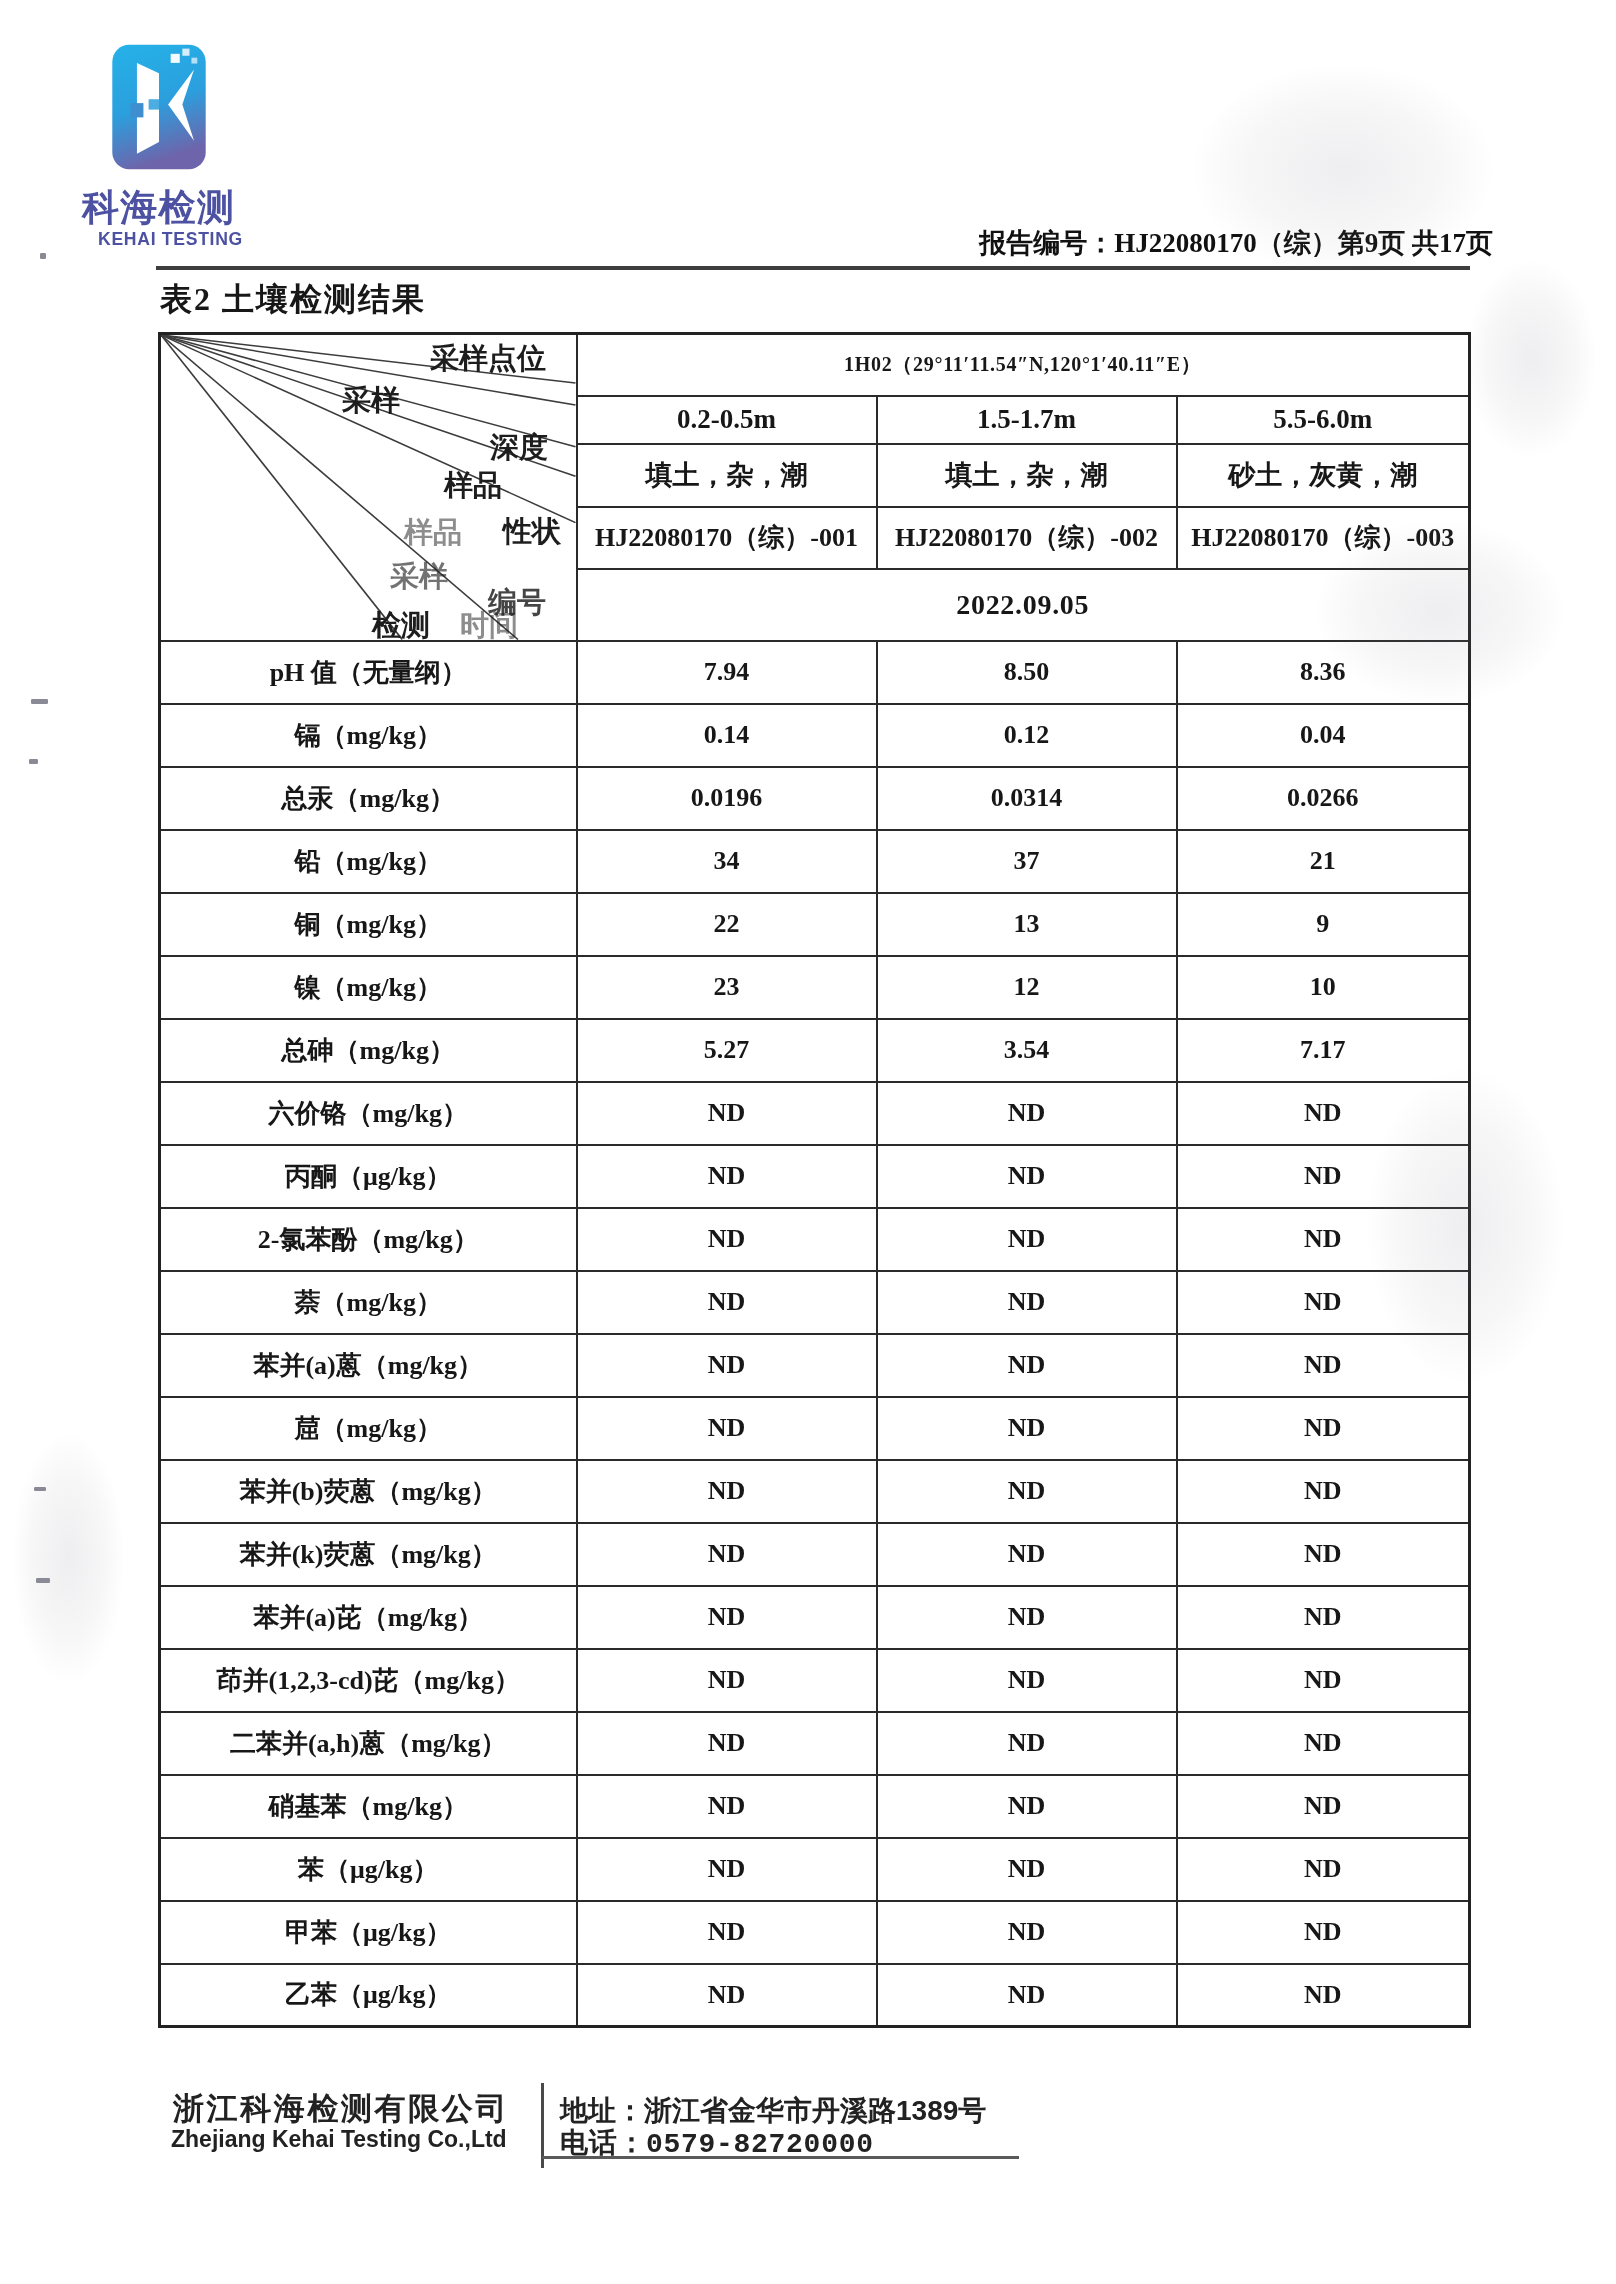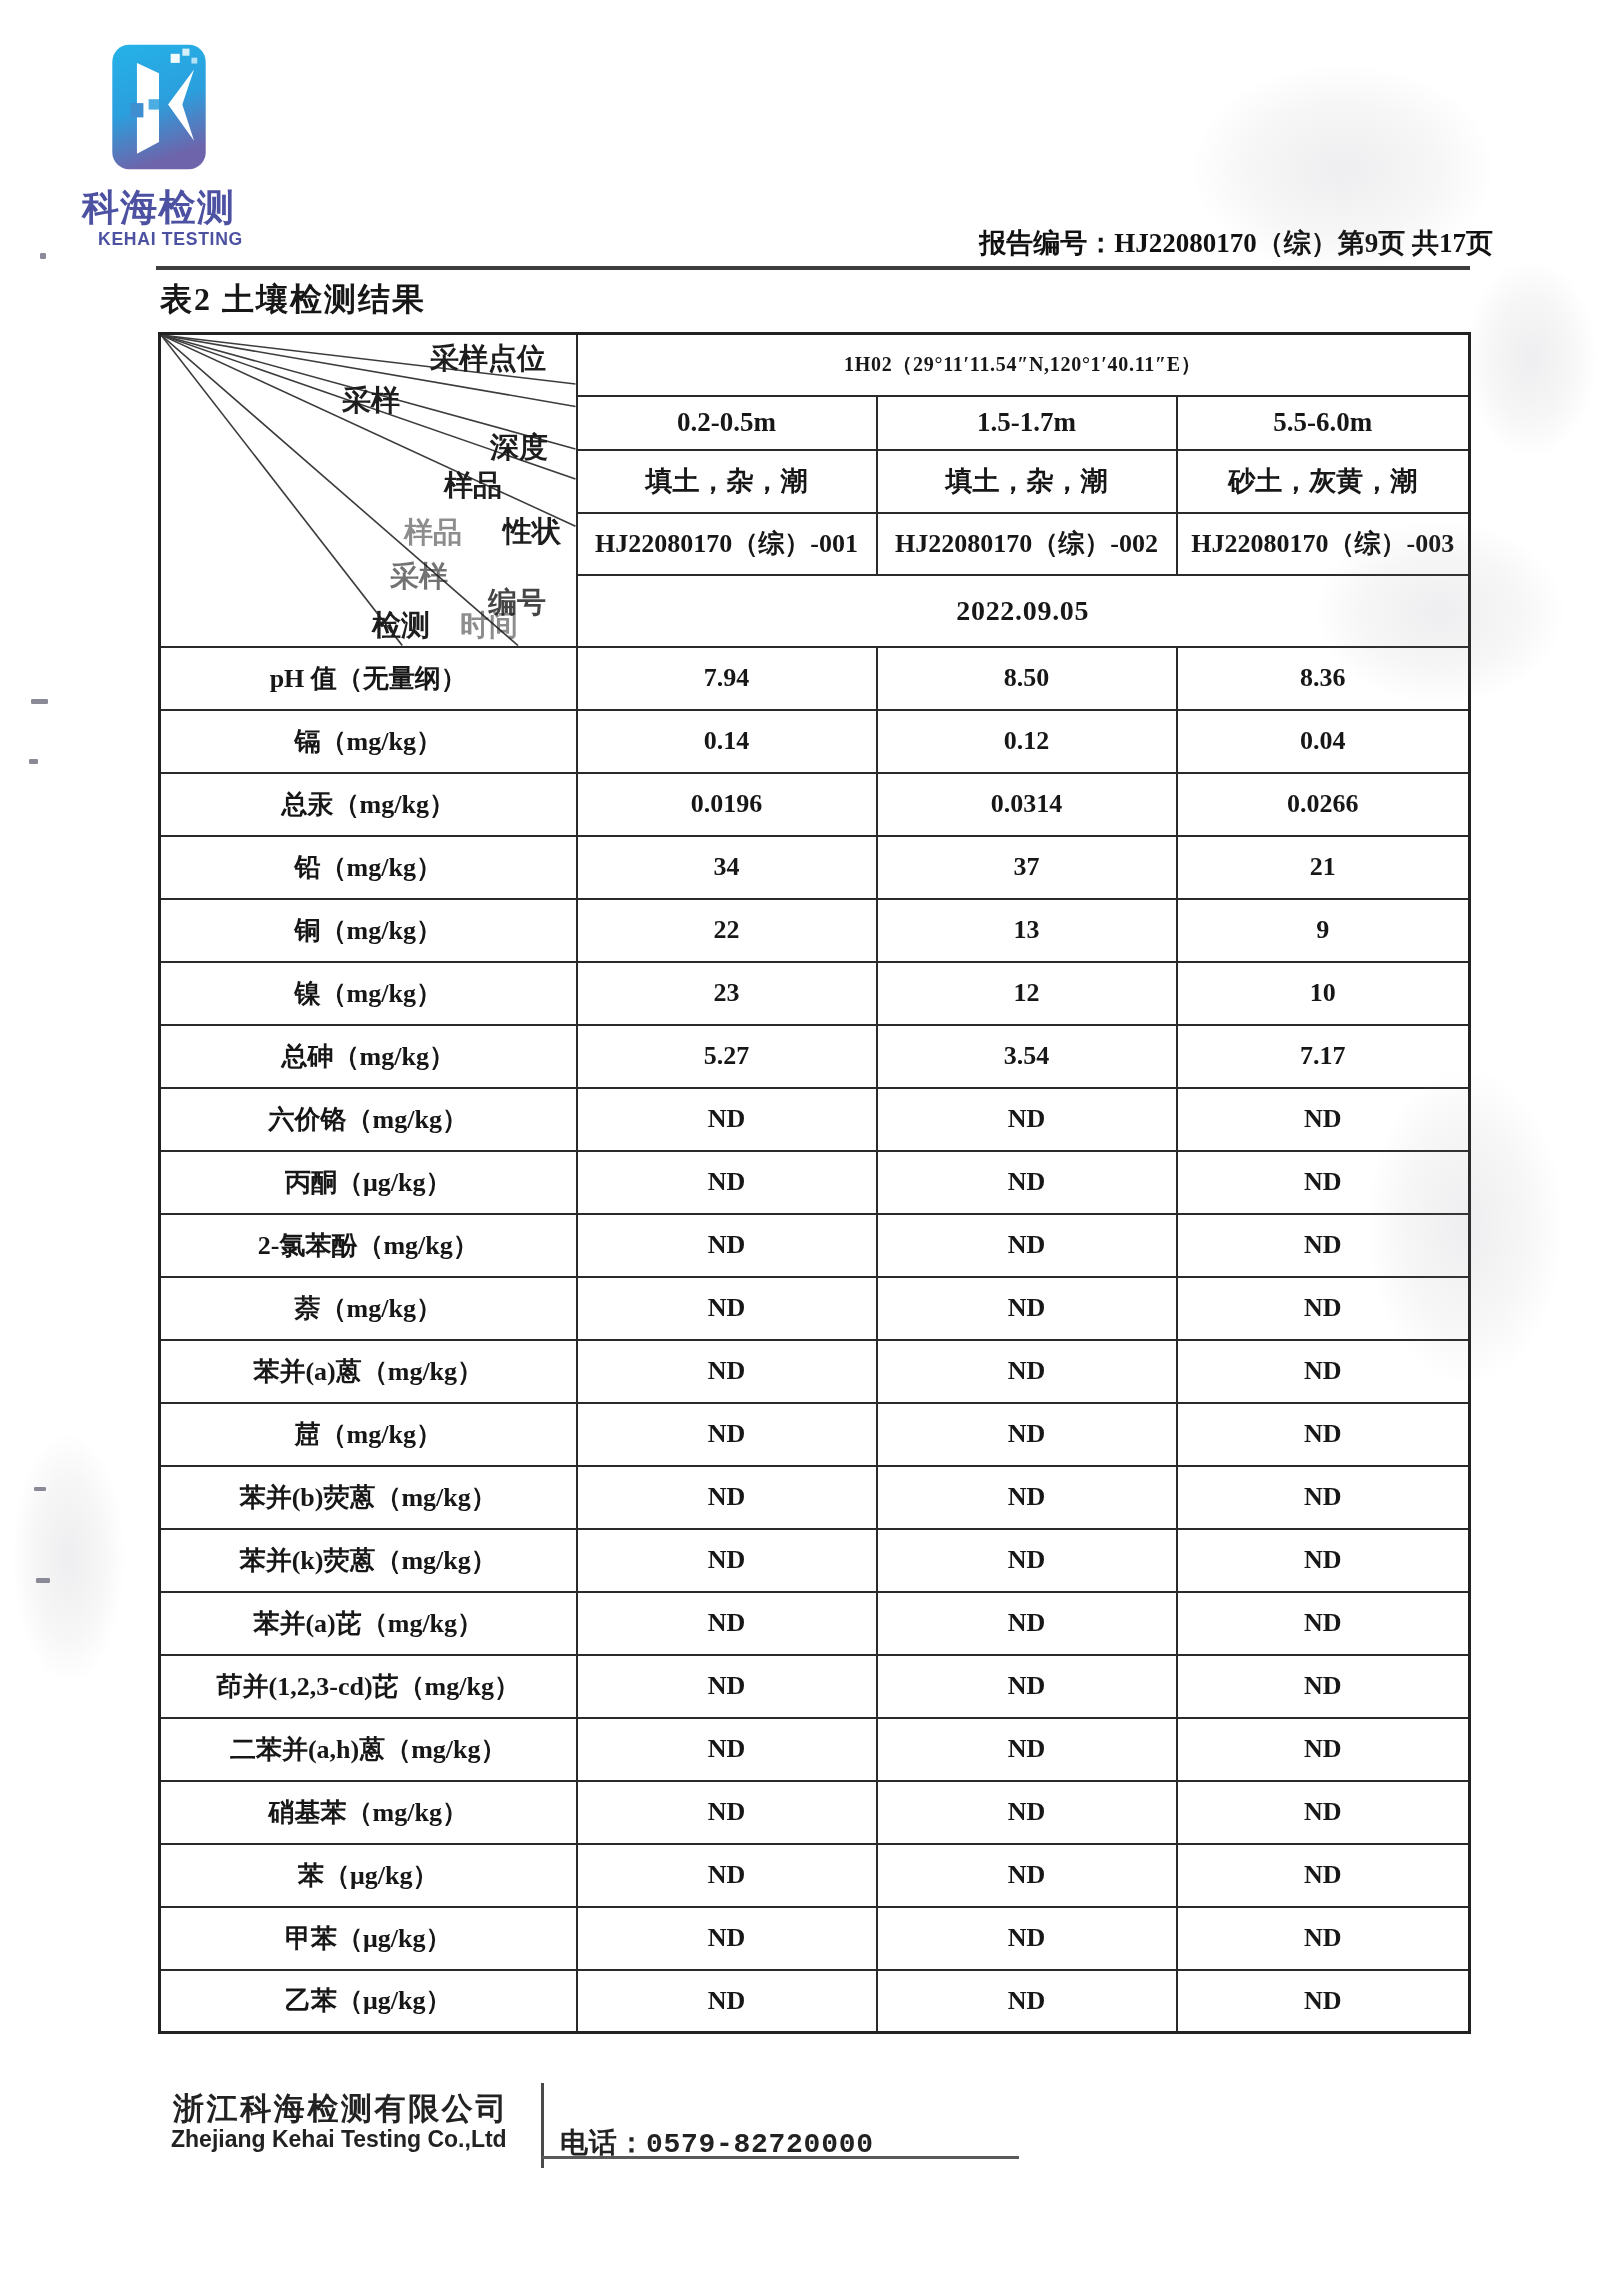--- a/index.html
+++ b/index.html
@@ -54,21 +54,21 @@
     padding:0;
     overflow:hidden;
   }
   td.site-cell{font-size:20px;letter-spacing:0.7px;}
   td.depth-cell,td.texture-cell{font-size:27px;}
   td.id-cell{font-size:26px;}
   td.date-cell{font-size:28px;letter-spacing:0.7px;}
   td.item{font-size:26px;}
   td.val{font-size:26px;}
   tr.h-r1{height:62px;}
-  tr.h-r2{height:54px;}
+  tr.h-r2{height:48px;}
   tr.h-r3{height:63px;}
   tr.h-r4{height:62px;}
   tr.h-r5{height:72px;}
   tr.data-row{height:63px;}
   
   td.corner{position:relative;padding:0;}
   .corner-inner{position:absolute;inset:0;}
   .fan{position:absolute;inset:0;width:100%;height:100%;}
   .c-label{
     position:absolute;transform:translate(-50%,-50%);
@@ -329,20 +329,21 @@
           <td class="val">ND</td>
           <td class="val">ND</td>
           <td class="val">ND</td>
         </tr>
       </tbody>
   </table>
 
   <div class="footer-company-cn">浙江科海检测有限公司</div>
   <div class="footer-company-en">Zhejiang Kehai Testing Co.,Ltd</div>
   <div class="footer-divider"></div>
+  <div class="footer-address">地址：浙江省金华市丹溪路1389号</div>
   <div class="footer-phone">电话：0579-82720000</div>
   <div class="footer-rule"></div>
 
   <div class="ghost" style="left:1193px;top:65px;width:300px;height:209px;"></div>
   <div class="ghost" style="left:1466px;top:261px;width:130px;height:195px;"></div>
   <div class="ghost" style="left:1316px;top:521px;width:248px;height:182px;"></div>
   <div class="ghost" style="left:1368px;top:1069px;width:195px;height:313px;"></div>
   <div class="ghost" style="left:13px;top:1434px;width:111px;height:248px;"></div>
   <div class="speck" style="left:40px;top:253px;width:5.9px;height:5.9px;"></div>
   <div class="speck" style="left:31px;top:699px;width:17px;height:5.2px;"></div>

